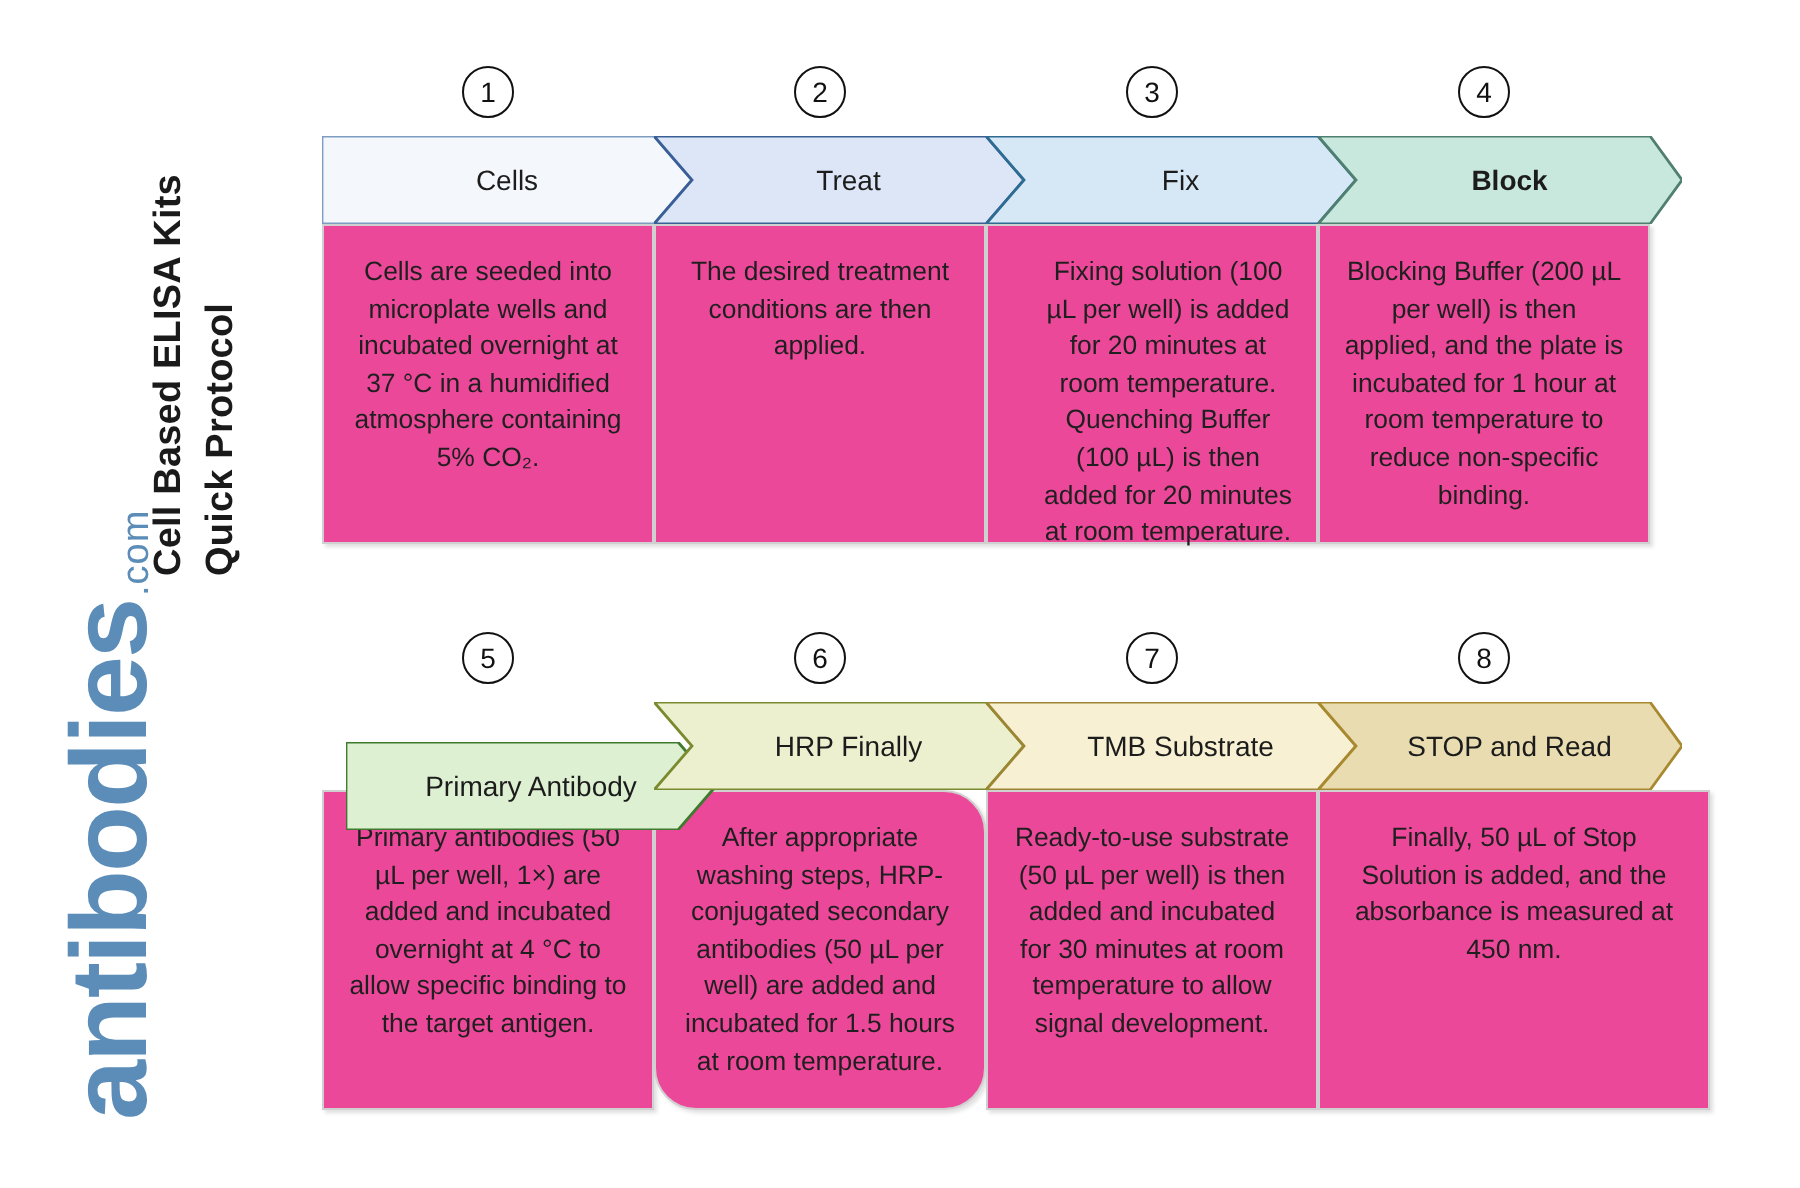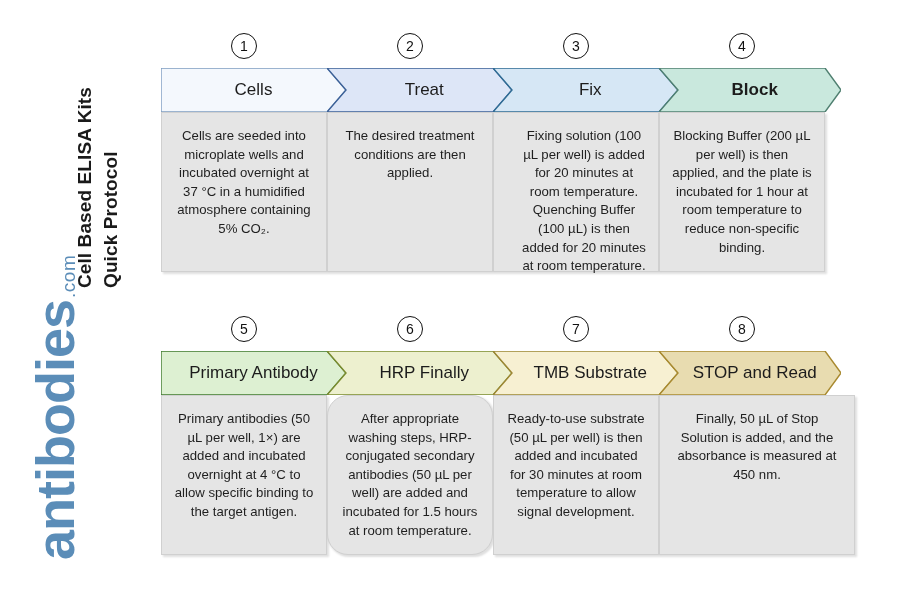--- a/index.html
+++ b/index.html
@@ -98,41 +98,41 @@
     height: 44px;
   }
   .chev {
     position: absolute;
     top: 0;
     height: 44px;
     box-sizing: border-box;
     display: flex;
     align-items: center;
     justify-content: center;
-    font-size: 17px;
+    font-size: 14px;
     color: #1c1c1c;
   }
   .chev .lbl { position: relative; z-index: 2; }
   .chev .shape {
     position: absolute;
     inset: 0;
     z-index: 1;
   }
   .chev .shape svg { display: block; width: 100%; height: 100%; }
 
   .body-strip {
     position: relative;
     height: 160px;
   }
   .body-cell {
     position: absolute;
     top: 0;
     height: 160px;
     box-sizing: border-box;
-    background: #e5e5e5;
+    background: #ec4899;
     border: 1px solid #d0d0d0;
     box-shadow: 1.5px 1.5px 2px rgba(0,0,0,0.13);
     display: flex;
     align-items: flex-start;
     justify-content: center;
     padding: 14px 11px 10px 11px;
   }
   .body-cell p {
     margin: 0;
     font-size: 13.2px;
@@ -213,21 +213,21 @@
 </div>
 
 <div class="flow-row" id="row-2">
   <div class="num-strip" style="width: 664px;">
       <div class="num-circle" style="left: 70px;">5</div>
       <div class="num-circle" style="left: 236px;">6</div>
       <div class="num-circle" style="left: 402px;">7</div>
       <div class="num-circle" style="left: 568px;">8</div>
     </div>
   <div class="chev-strip" style="width: 680px;">
-      <div class="chev" style="left: 0px; width: 185px;">
+      <div class="chev" style="left: 12px; width: 185px; margin-top: 20px;">
         <div class="shape">
           <svg viewBox="0 0 185 44" preserveAspectRatio="none">
             <polygon points="0,0 166,0 185,22 166,44 0,44" fill="#ddf0d2" stroke="#3f7a2e" stroke-width="1.4"></polygon>
           </svg>
         </div>
         <span class="lbl" style="margin-left: 0px;">Primary Antibody</span>
       </div>
       <div class="chev" style="left: 166px; width: 185px;">
         <div class="shape">
           <svg viewBox="0 0 185 44" preserveAspectRatio="none">

